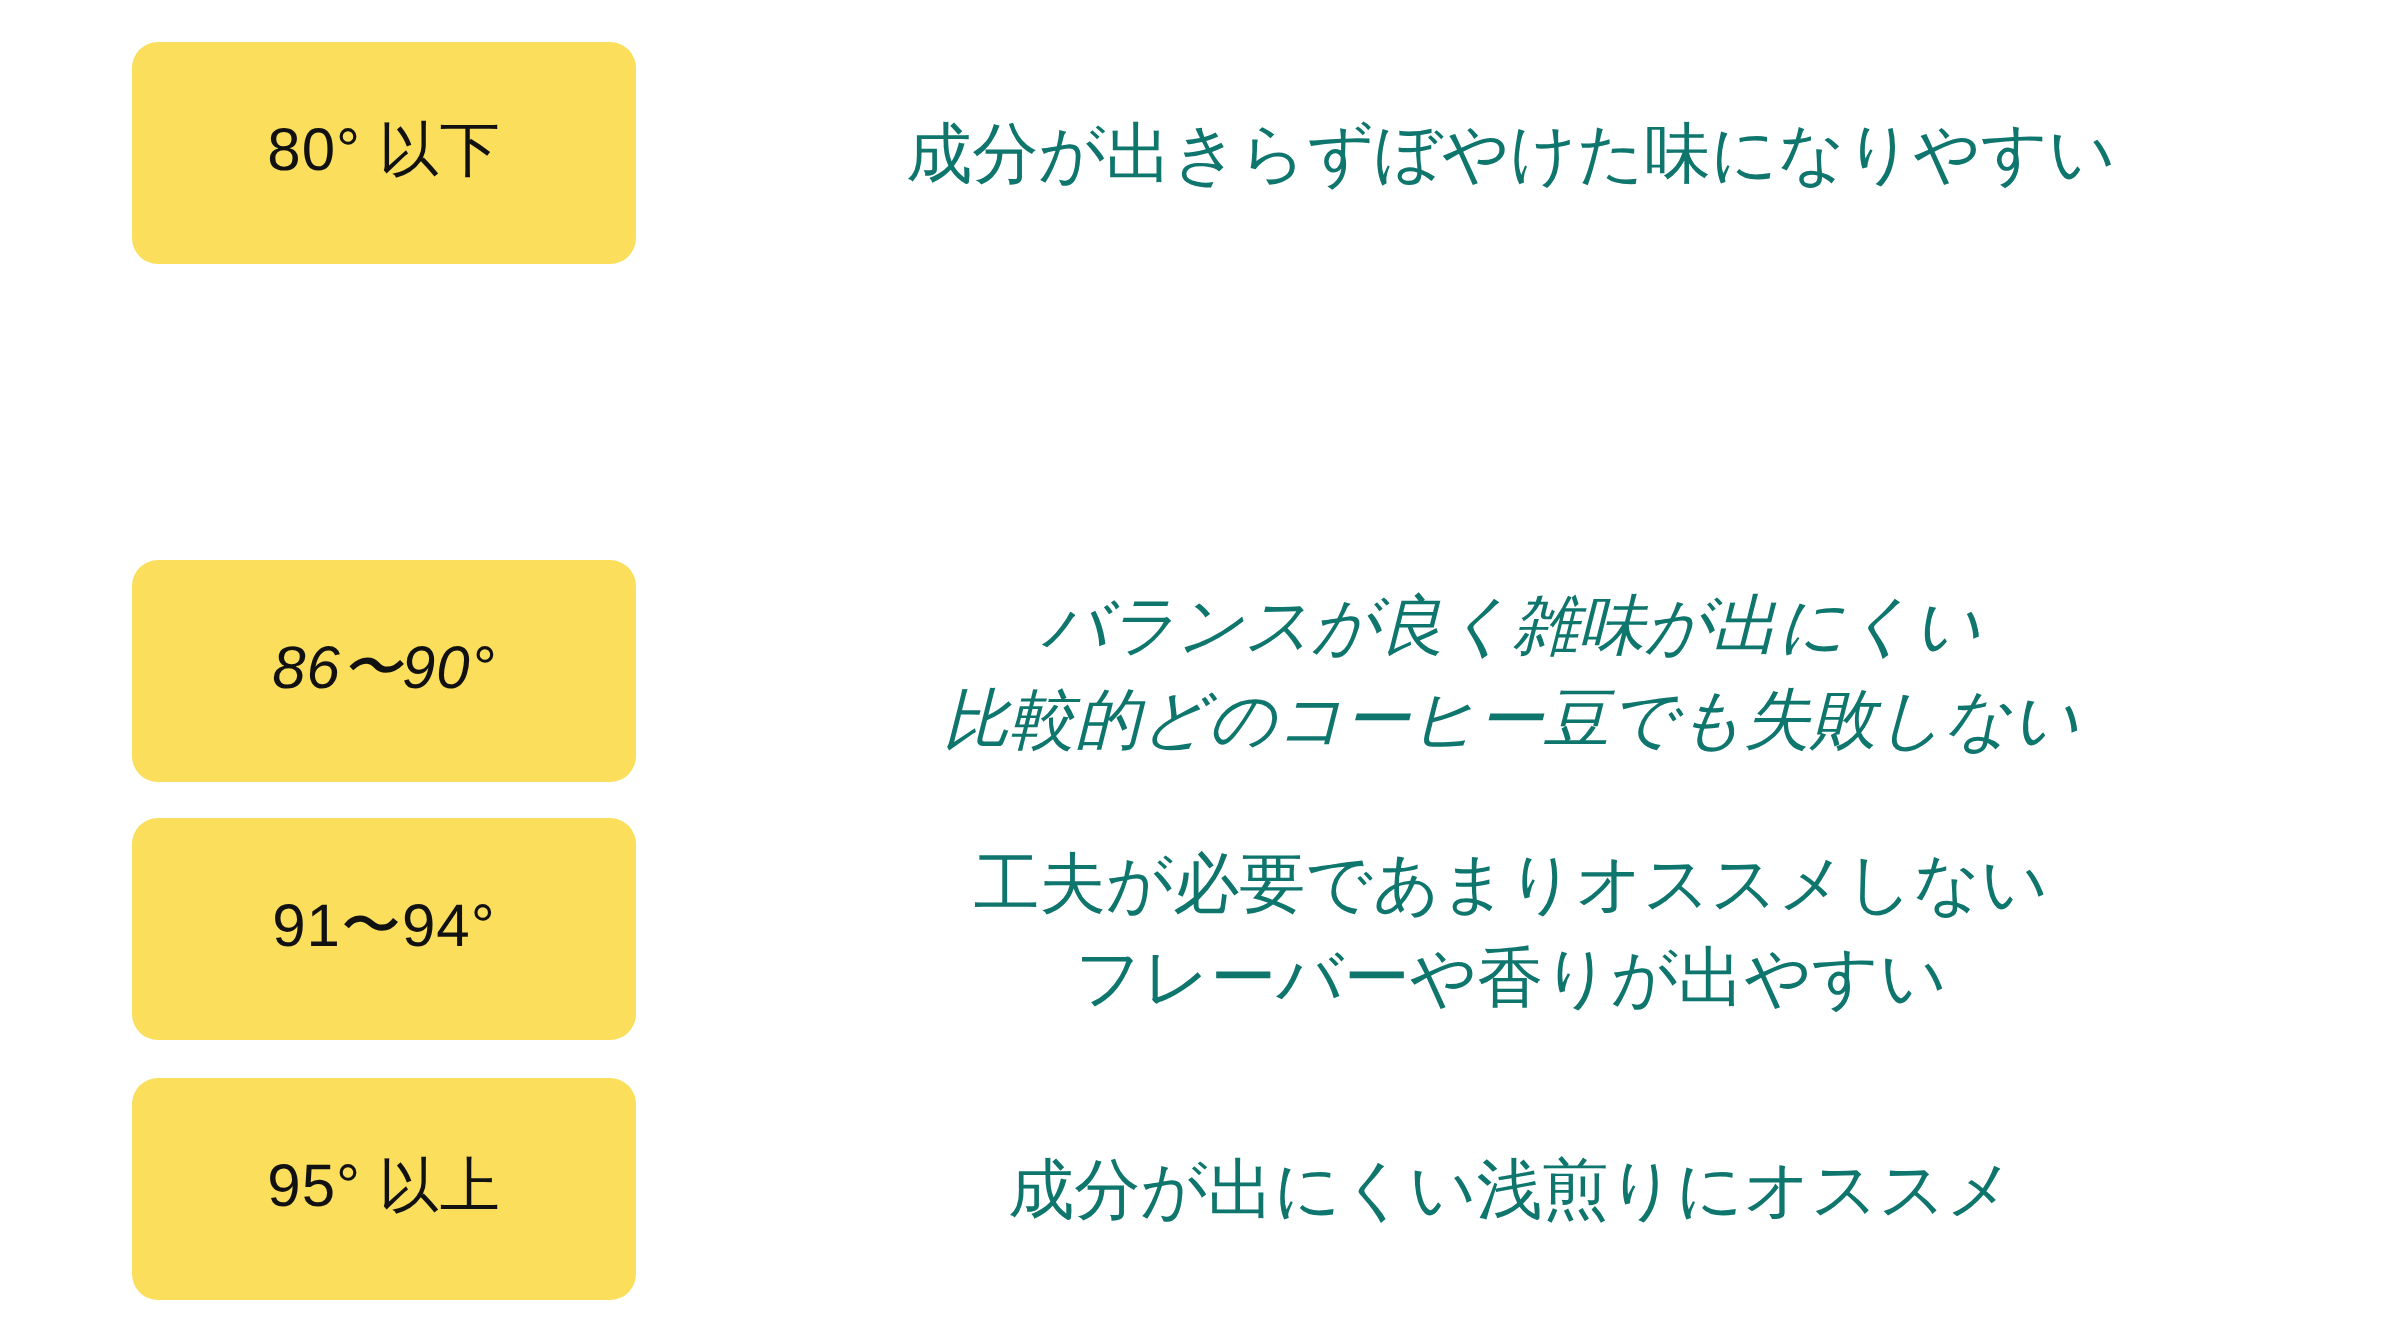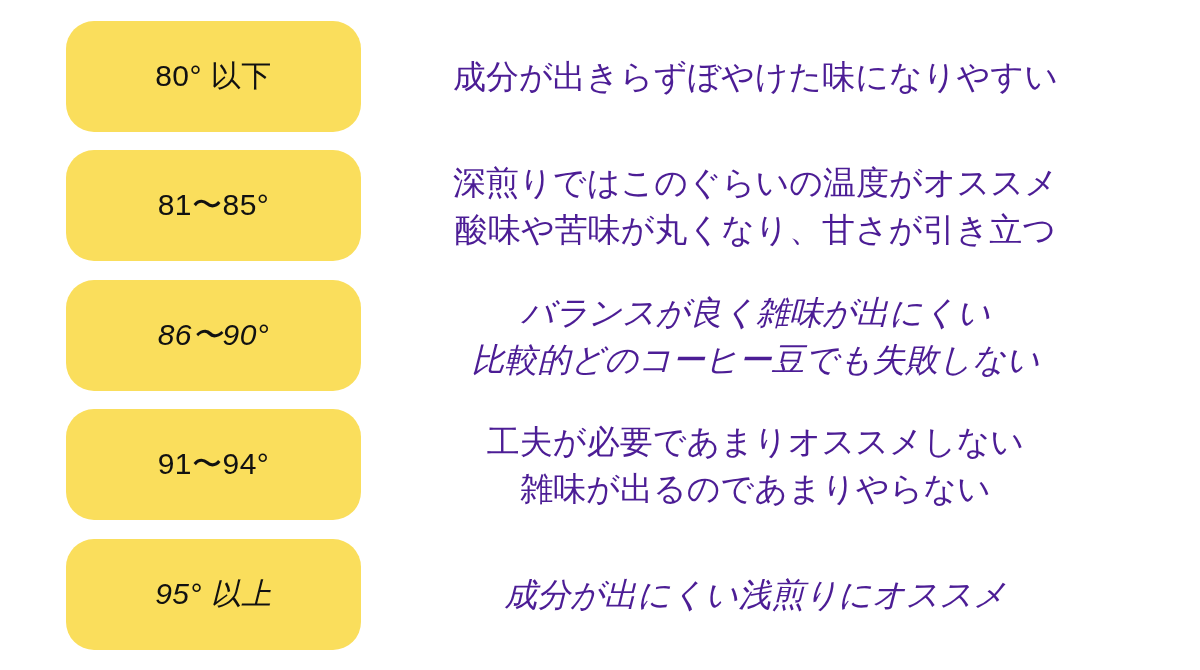--- a/index.html
+++ b/index.html
@@ -28,24 +28,24 @@
     height: 111px;
     display: flex;
     flex-direction: row;
     align-items: stretch;
   }
 
   .pill {
     position: absolute;
     left: 66px;
     top: 0;
-    width: 295px;
+    width: 252px;
     height: 111px;
     background: #fade5c;
-    border-radius: 28px;
+    border-radius: 13px;
     box-sizing: border-box;
     display: flex;
     align-items: center;
     justify-content: center;
   }
 
   .pill-label {
     font-size: 30px;
     line-height: 34px;
     color: #111111;
@@ -64,76 +64,67 @@
     height: 111px;
     display: flex;
     flex-direction: column;
     align-items: center;
     justify-content: center;
   }
 
   .desc-line {
     font-size: 33px;
     line-height: 47px;
-    color: #4c1d95;
+    color: #0f766e;
     white-space: nowrap;
     text-align: center;
     font-weight: 400;
     letter-spacing: 0px;
     margin-left: 11px;
   }
 
   
   .row-0 { top: 21px; }
   .row-1 { top: 150px; }
   .row-2 { top: 280px; font-style: italic; }
   .row-3 { top: 409px; }
-  .row-4 { top: 539px; font-style: italic; }
+  .row-4 { top: 539px; }
 </style>
 </head>
 <body>
 
 <div id="chart">
 
   <div class="row row-0">
     <div class="pill">
       <span class="pill-label">80° 以下</span>
     </div>
     <div class="desc">
       <div class="desc-line">成分が出きらずぼやけた味になりやすい</div>
     </div>
   </div>
 
-  <div class="row row-1">
-    <div class="pill">
-      <span class="pill-label">81〜85°</span>
-    </div>
-    <div class="desc">
-      <div class="desc-line">深煎りではこのぐらいの温度がオススメ</div>
-      <div class="desc-line">酸味や苦味が丸くなり、甘さが引き立つ</div>
-    </div>
-  </div>
 
   <div class="row row-2">
     <div class="pill">
       <span class="pill-label">86〜90°</span>
     </div>
     <div class="desc">
       <div class="desc-line">バランスが良く雑味が出にくい</div>
       <div class="desc-line">比較的どのコーヒー豆でも失敗しない</div>
     </div>
   </div>
 
   <div class="row row-3">
     <div class="pill">
       <span class="pill-label">91〜94°</span>
     </div>
     <div class="desc">
       <div class="desc-line">工夫が必要であまりオススメしない</div>
-      <div class="desc-line">雑味が出るのであまりやらない</div>
+      <div class="desc-line">フレーバーや香りが出やすい</div>
     </div>
   </div>
 
   <div class="row row-4">
     <div class="pill">
       <span class="pill-label">95° 以上</span>
     </div>
     <div class="desc">
       <div class="desc-line">成分が出にくい浅煎りにオススメ</div>
     </div>

